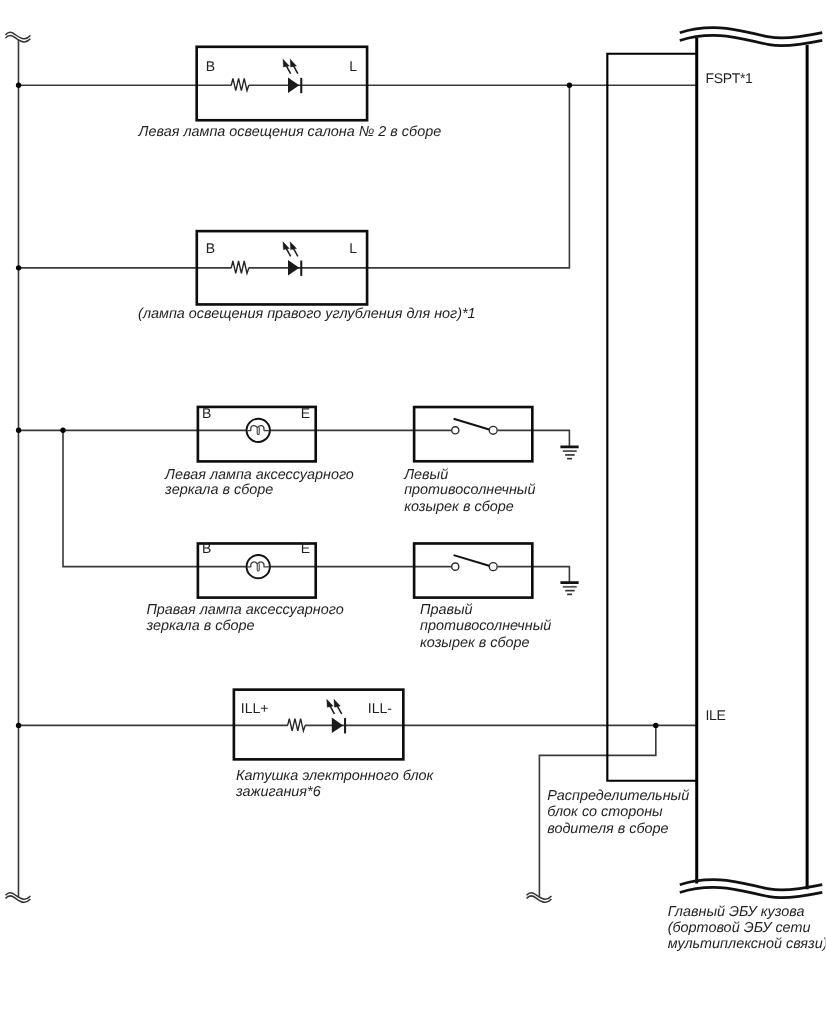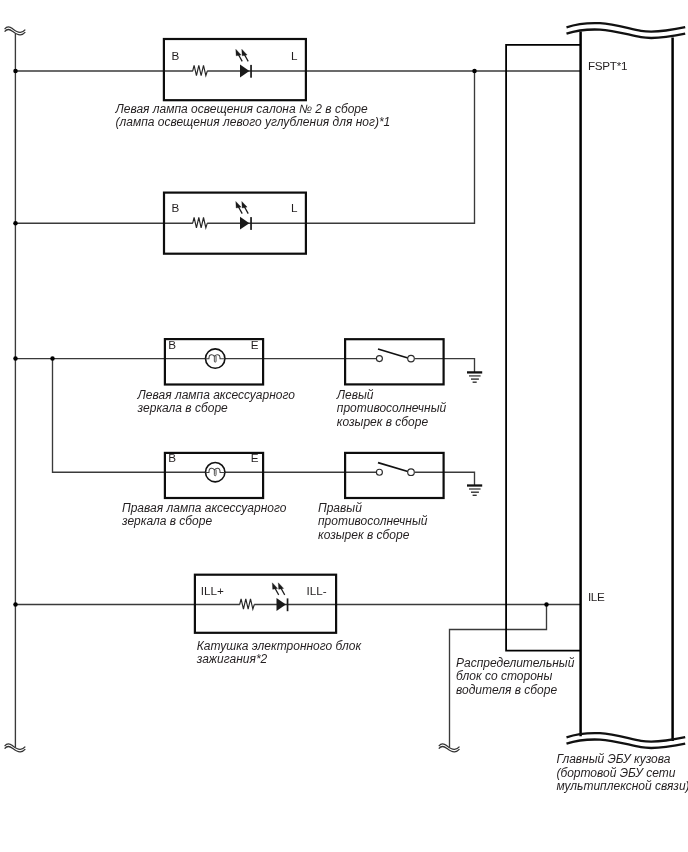--- a/index.html
+++ b/index.html
@@ -161,45 +161,45 @@
 <div class="pin" style="left:168.3px;top:451.2px">B</div>
 <div class="pin" style="left:250.7px;top:451.2px">E</div>
 <div class="pin" style="left:200.7px;top:583.9px">ILL+</div>
 <div class="pin" style="left:306.5px;top:583.9px">ILL-</div>
 
 <div class="pin" style="left:587.9px;top:59.3px;letter-spacing:-0.28px">FSPT*1</div>
 <div class="pin" style="left:587.9px;top:590.2px;letter-spacing:-0.28px">ILE</div>
 
 <div class="cap" style="left:115.5px;top:102.8px">
   <div>Левая лампа освещения салона № 2 в сборе</div>
-  <div>(лампа освещения левого углубления для ног)*1</div>
 </div>
 <div class="cap" style="left:115.1px;top:255.4px">
+  <div>(лампа освещения правого углубления для ног)*1</div>
 </div>
 <div class="cap" style="left:137.6px;top:388.9px">
   <div>Левая лампа аксессуарного</div>
   <div>зеркала в сборе</div>
 </div>
 <div class="cap" style="left:336.8px;top:388.9px">
   <div>Левый</div>
   <div>противосолнечный</div>
   <div>козырек в сборе</div>
 </div>
 <div class="cap" style="left:122px;top:501.9px">
   <div>Правая лампа аксессуарного</div>
   <div>зеркала в сборе</div>
 </div>
-<div class="cap" style="left:318px;top:501.9px">
+<div class="cap" style="left:350px;top:501.9px">
   <div>Правый</div>
   <div>противосолнечный</div>
   <div>козырек в сборе</div>
 </div>
 <div class="cap" style="left:196.7px;top:639.6px">
   <div>Катушка электронного блок</div>
-  <div>зажигания*2</div>
+  <div>зажигания*6</div>
 </div>
 <div class="cap" style="left:556.4px;top:753.4px">
   <div>Главный ЭБУ кузова</div>
   <div>(бортовой ЭБУ сети</div>
   <div>мультиплексной связи)</div>
 </div>
 <div class="cap" style="left:456px;top:656.7px">
   <div>Распределительный</div>
   <div>блок со стороны</div>
   <div>водителя в сборе</div>

